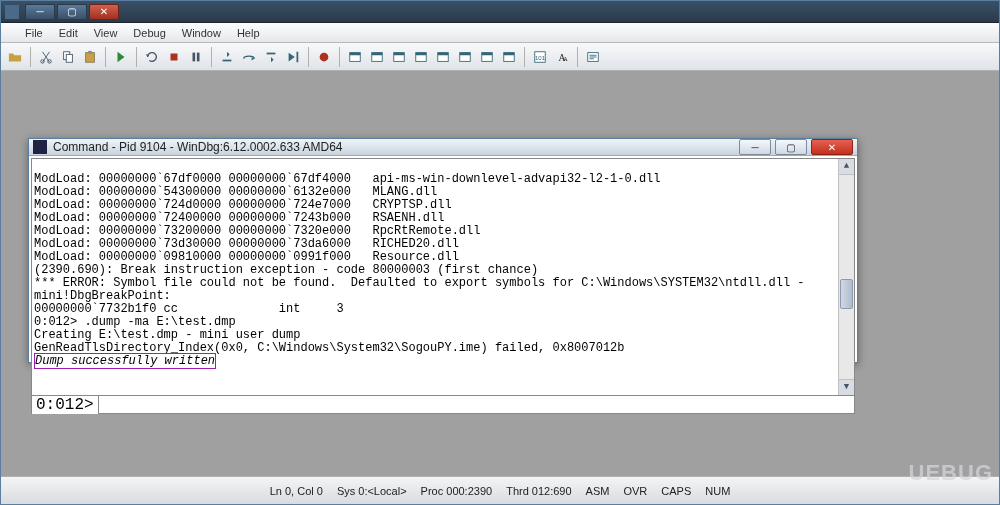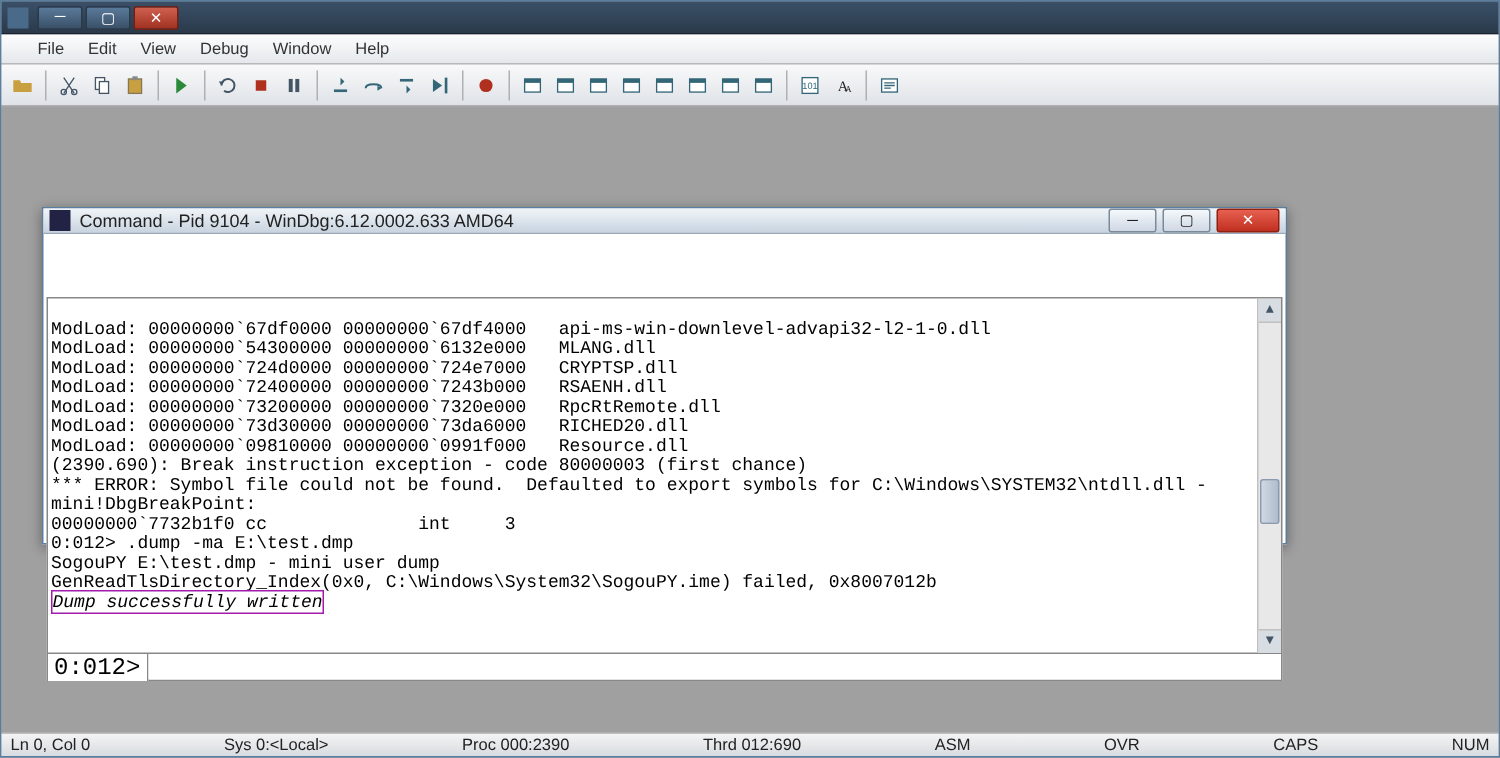--- a/index.html
+++ b/index.html
@@ -74,44 +74,43 @@
   border-radius:2px;
 }
 .tb-sep { width:1px; height:20px; background:#b0b0b0; margin:0 3px;}
 .tb-btn svg { width:14px; height:14px; }
 .workspace {
   flex: 1;
   background: #a0a0a0;
   position: relative;
 }
 .statusbar {
-  height: 16px;
+  height: 28px;
   background: linear-gradient(to bottom,#f4f4f4,#d8dce0);
   border-top:1px solid #b0b0b0;
   display:flex;
   align-items:center;
-  justify-content:space-between;
+  justify-content:center;
   padding:0 6px;
   gap:14px;
   color:#222;
   font-size:11px;
 }
 .status-cell { white-space:nowrap; }
 
 
 .child-window {
   position:absolute;
   left: 27px; top: 67px;
   width: 830px; height: 225px;
   background:#fff;
   border:1px solid #5a7ea0;
   box-shadow: 0 2px 8px rgba(0,0,0,0.4);
   display:flex;
   flex-direction:column;
-  gap:40px;
 }
 .child-titlebar {
   height: 24px;
   background: linear-gradient(to bottom,#f0f4f8,#c8d4e0);
   border-bottom:1px solid #9ab;
   display:flex; align-items:center;
   padding:0 4px;
   font-size:12px;
   color:#222;
 }
@@ -398,21 +397,21 @@
 <span>ModLoad: 00000000`724d0000 00000000`724e7000   CRYPTSP.dll</span>
 <span>ModLoad: 00000000`72400000 00000000`7243b000   RSAENH.dll</span>
 <span>ModLoad: 00000000`73200000 00000000`7320e000   RpcRtRemote.dll</span>
 <span>ModLoad: 00000000`73d30000 00000000`73da6000   RICHED20.dll</span>
 <span>ModLoad: 00000000`09810000 00000000`0991f000   Resource.dll</span>
 <span>(2390.690): Break instruction exception - code 80000003 (first chance)</span>
 <span>*** ERROR: Symbol file could not be found.  Defaulted to export symbols for C:\Windows\SYSTEM32\ntdll.dll - </span>
 <span>mini!DbgBreakPoint:</span>
 <span>00000000`7732b1f0 cc              int     3</span>
 <span>0:012&gt; .dump -ma E:\test.dmp</span>
-<span>SogouPY E:\test.dmp - mini user dump</span>
+<span>Creating E:\test.dmp - mini user dump</span>
 <span>GenReadTlsDirectory_Index(0x0, C:\Windows\System32\SogouPY.ime) failed, 0x8007012b</span>
 <span class="red-box">Dump successfully written</span>
           <div class="scrollbar-v">
             <div class="arr up">▲</div>
             <div class="thumb"></div>
             <div class="arr dn">▼</div>
           </div>
         </div>
         <div class="input-row">
           <span class="input-prompt">0:012&gt;</span>
@@ -426,13 +425,14 @@
     <span class="status-cell">Ln 0, Col 0</span>
     <span class="status-cell">Sys 0:&lt;Local&gt;</span>
     <span class="status-cell">Proc 000:2390</span>
     <span class="status-cell">Thrd 012:690</span>
     <span class="status-cell">ASM</span>
     <span class="status-cell">OVR</span>
     <span class="status-cell">CAPS</span>
     <span class="status-cell">NUM</span>
   </div>
 
+  <div class="watermark">UEBUG</div>
 </div>
 
 </body></html>

